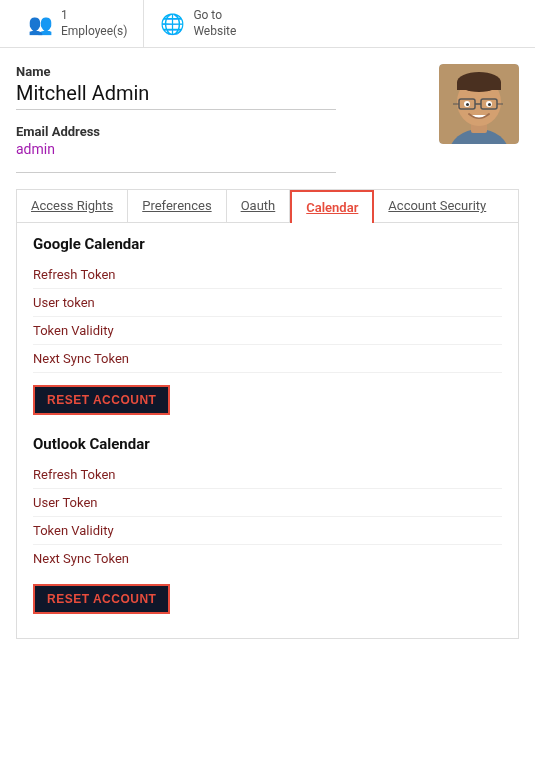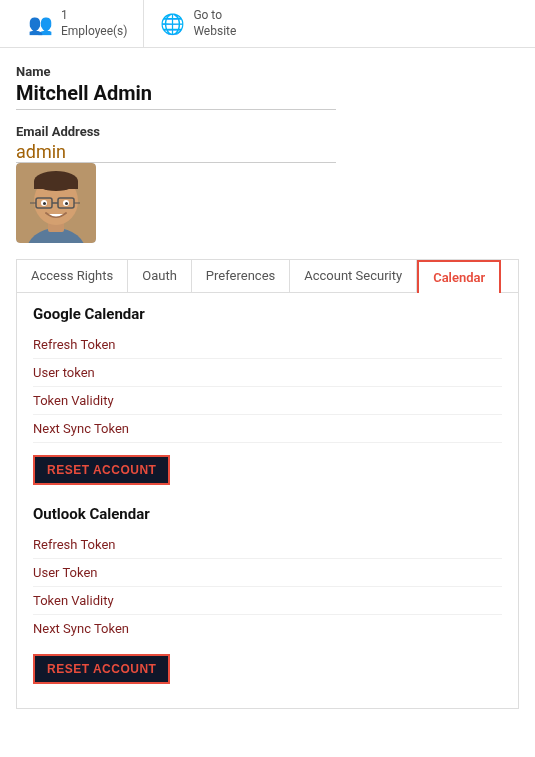--- a/index.html
+++ b/index.html
@@ -48,45 +48,44 @@
     .main-content {
       padding: 16px 16px 0 16px;
     }
 
     
     .profile-section {
       display: flex;
       justify-content: space-between;
       align-items: flex-start;
       margin-bottom: 16px;
-      flex-direction: column;
     }
     .profile-info {
       flex: 1;
     }
     .field-label {
       font-weight: 700;
       font-size: 13px;
       color: #333;
       margin-bottom: 2px;
     }
     .field-value {
       font-size: 20px;
-      font-weight: 700;
+      font-weight: 400;
       color: #111;
       border-bottom: 1px solid #ccc;
       padding-bottom: 4px;
       margin-bottom: 14px;
       width: 320px;
     }
     .field-value-small {
-      font-size: 18px;
-      color: #a16207;
+      font-size: 14px;
+      color: #a21caf;
       border-bottom: 1px solid #ccc;
-      padding-bottom: 0;
+      padding-bottom: 15px;
       width: 320px;
     }
     .avatar {
       width: 80px;
       height: 80px;
       border-radius: 4px;
       overflow: hidden;
       background: #ccc;
       flex-shrink: 0;
     }
@@ -99,20 +98,21 @@
       margin-bottom: 0;
     }
     .tab {
       padding: 8px 14px;
       cursor: pointer;
       font-size: 13px;
       color: #555;
       border-right: 1px solid #ddd;
       white-space: nowrap;
       background: #fff;
+      text-decoration: underline;
     }
     .tab:last-child {
       border-right: none;
     }
     .tab.active {
       color: #e74c3c;
       font-weight: 600;
       border: 2px solid #e74c3c;
       border-bottom: none;
       margin-bottom: -1px;
@@ -227,31 +227,31 @@
         <path d="M33 51 Q40 56 47 51" fill="#fff" stroke="none"></path>
       </svg>
     </div>
   </div>
 
   <div class="tabs">
     <div class="tab">
       <span>Access Rights</span>
     </div>
     <div class="tab">
+      <span>Preferences</span>
+    </div>
+    <div class="tab">
       <span>Oauth</span>
-    </div>
-    <div class="tab">
-      <span>Preferences</span>
-    </div>
-    <div class="tab">
-      <span>Account Security</span>
     </div>
     <div class="tab active">
       <span>Calendar</span>
     </div>
+    <div class="tab">
+      <span>Account Security</span>
+    </div>
   </div>
 
   <div class="tab-content">
 
     
     <div class="section-title">Google Calendar</div>
 
     <div class="calendar-field">
       <span>Refresh Token</span>
     </div>

